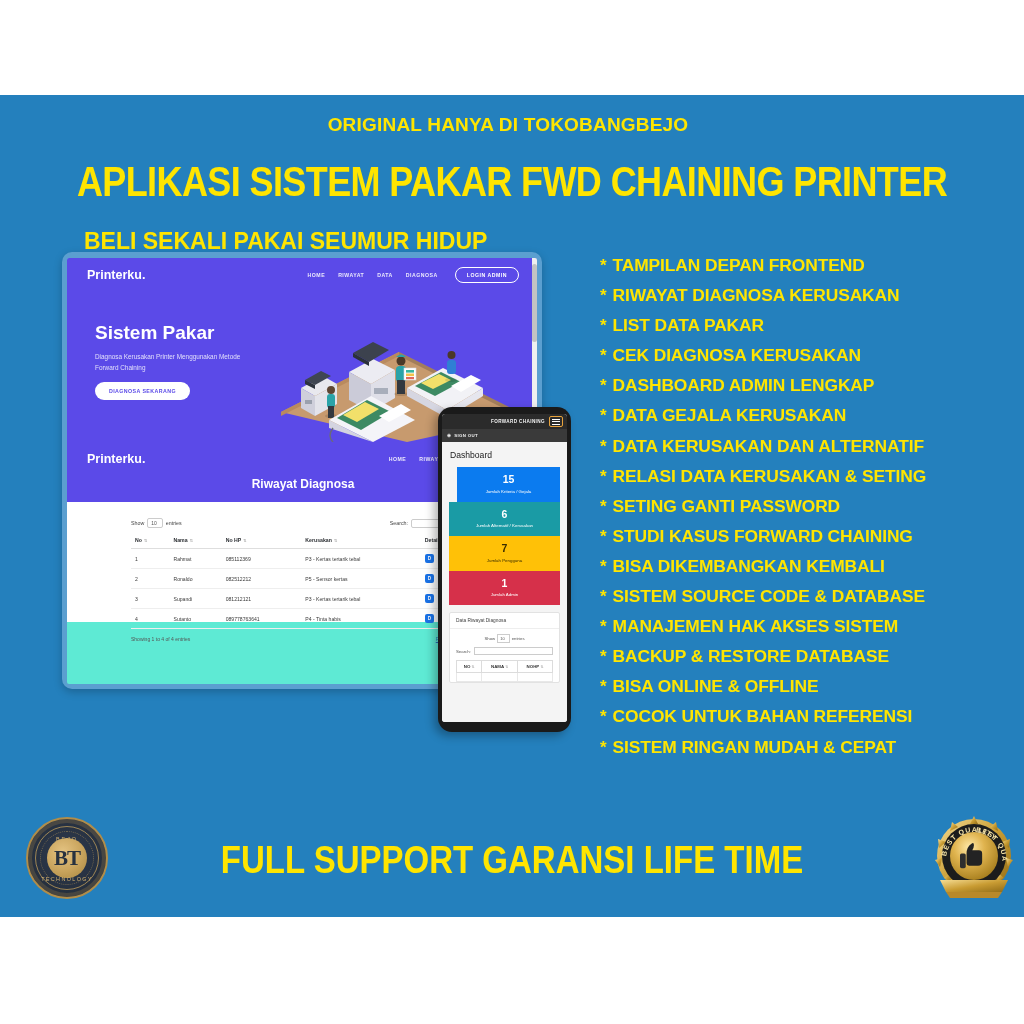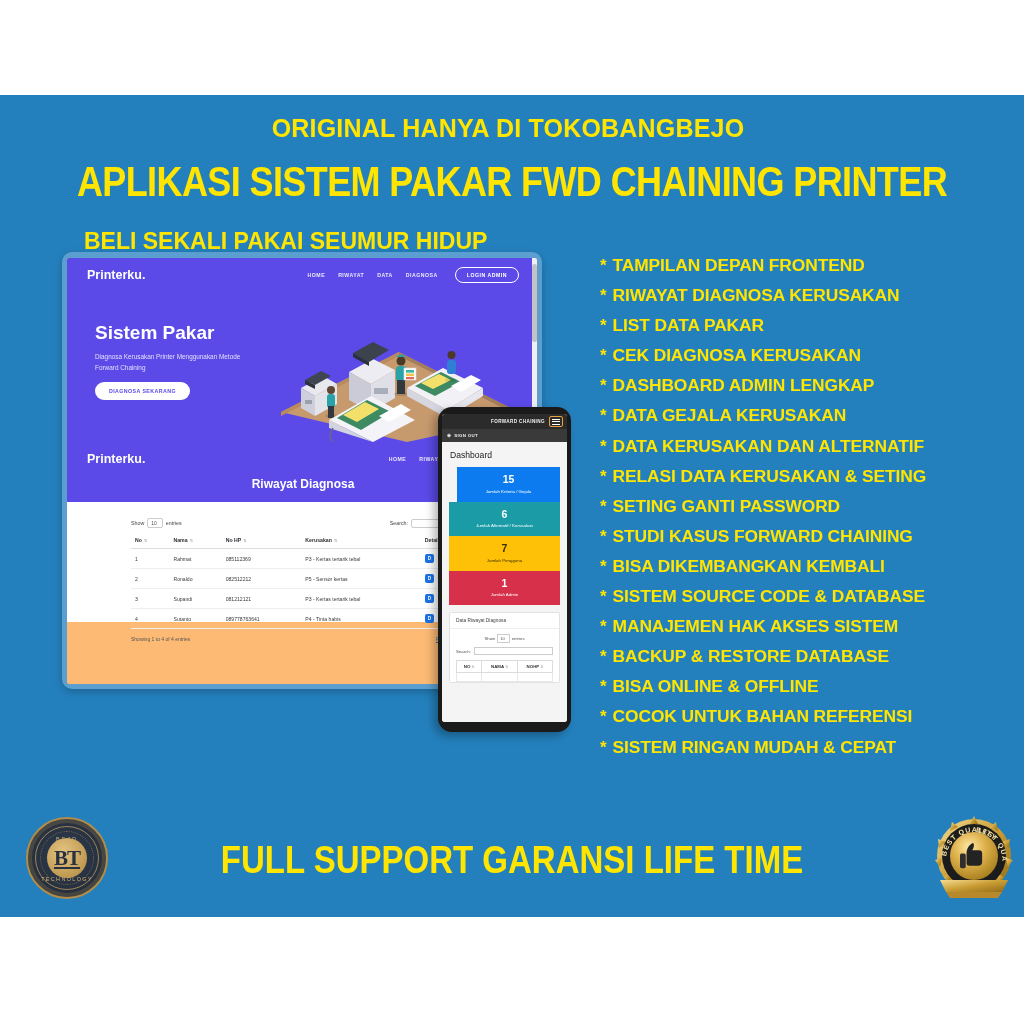--- a/index.html
+++ b/index.html
@@ -18,21 +18,21 @@
     position: absolute;
     left: 0; top: 95px;
     width: 1024px; height: 822px;
     background: #2480bd;
   }
 
   
   .head-sub {
     position: absolute; left: 0; top: 114px; width: 1016px;
     text-align: center;
-    font-size: 25px; font-weight: bold; letter-spacing: 0.2px;
+    font-size: 19px; font-weight: bold; letter-spacing: 0.2px;
     color: #ffe500;
     font-family: "Liberation Sans", sans-serif;
   }
   .head-main {
     position: absolute; left: 0; top: 157px; width: 1024px;
     text-align: center;
     font-size: 36px; font-weight: bold; letter-spacing: -0.6px;
     color: #ffe500;
     transform: scaleY(1.18);
     transform-origin: center top;
@@ -71,21 +71,21 @@
     position: absolute; left: 62px; top: 252px;
     width: 480px; height: 437px;
     background: #5b9fd0;
     border-radius: 10px;
     padding: 6px 5px 5px 5px;
     box-shadow: 0 3px 8px rgba(0,0,0,0.22);
   }
   .laptop-screen {
     position: relative;
     width: 100%; height: 100%;
-    background: #fdba74;
+    background: #5eead4;
     overflow: hidden;
     border-radius: 2px;
   }
   .scrollbar {
     position: absolute; right: 0; top: 0; width: 5px; height: 100%;
     background: #efefef;
   }
   .scrollbar .thumb {
     position: absolute; left: 0; top: 6px; width: 5px; height: 78px;
     background: #c3c3c3; border-radius: 3px;
@@ -252,21 +252,21 @@
     border-radius: 50%; border: 1px dotted rgba(198,162,92,0.5);
   }
   .badge-bt .inner {
     position: relative; z-index: 3;
     width: 40px; height: 40px; border-radius: 50%;
     background: radial-gradient(circle at 40% 35%, #e4c382 0%, #c8a35c 55%, #a8863f 100%);
     display: flex; align-items: center; justify-content: center;
   }
   .badge-bt .bt {
     font-size: 21px; font-weight: bold; color: #27313f;
-    letter-spacing: -1px; font-family: "Liberation Serif", serif; text-decoration: underline;
+    letter-spacing: -1px; font-family: "Liberation Serif", serif;
   }
   .badge-bt .top-word {
     position: absolute; top: 17px; left: 0; width: 100%; text-align: center;
     font-size: 5.4px; letter-spacing: 2px; color: #d3b272; z-index: 3;
   }
   .badge-bt .bot-word {
     position: absolute; bottom: 15px; left: 0; width: 100%; text-align: center;
     font-size: 5.4px; letter-spacing: 1.4px; color: #d3b272; z-index: 3;
   }
 

